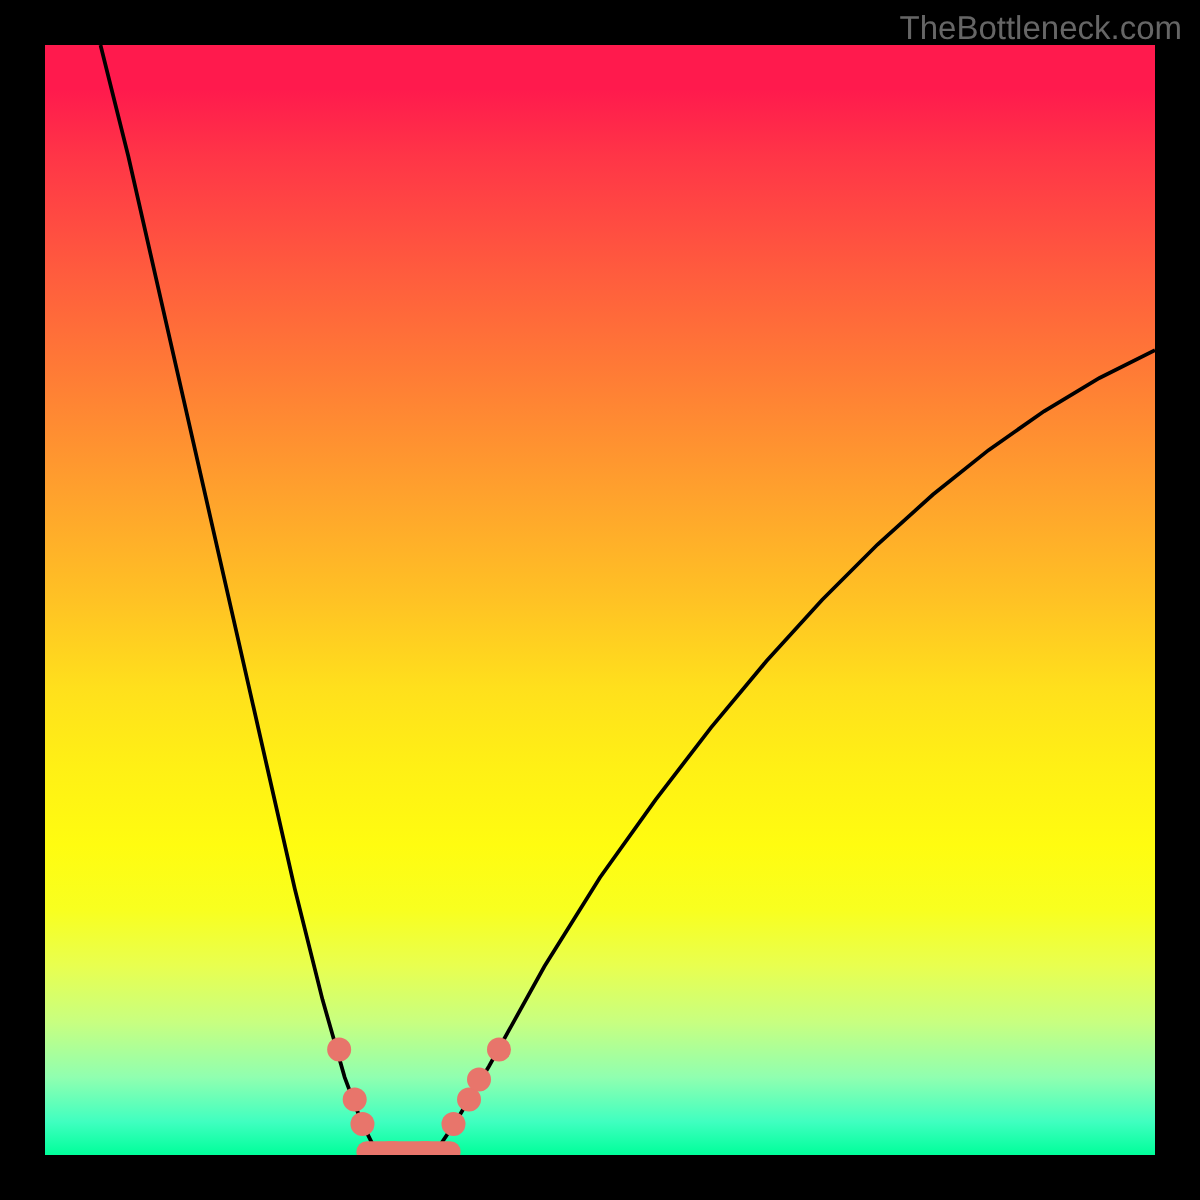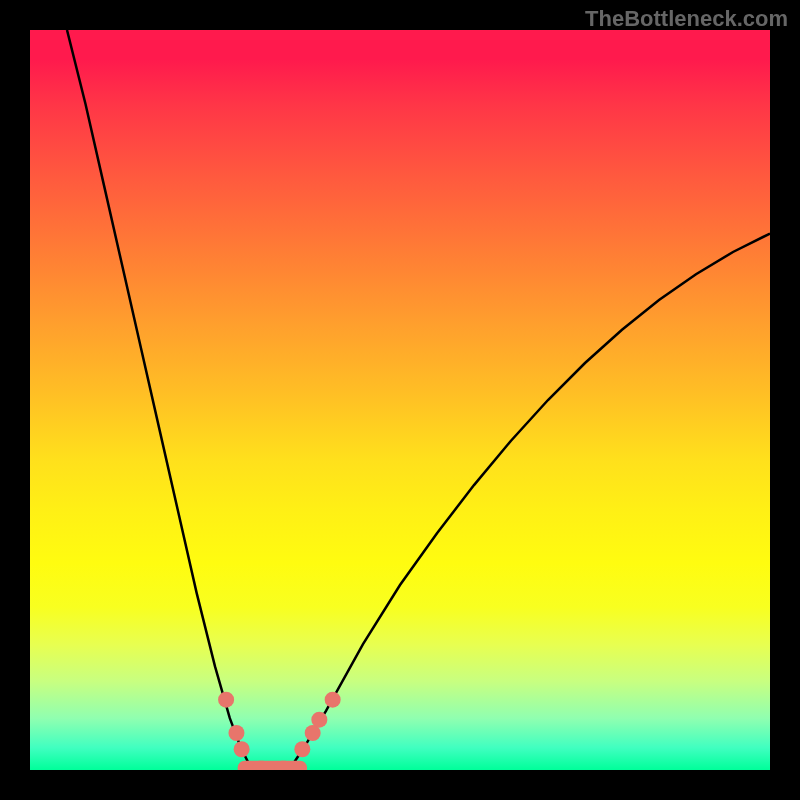--- a/index.html
+++ b/index.html
@@ -10,21 +10,21 @@
     background: #000;
     position: relative;
     font-family: Arial, sans-serif;
   }
   .watermark {
     position: absolute;
     top: 6px;
     right: 12px;
     color: #666;
     font-size: 22px;
-    font-weight: 700;
+    font-weight: 400;
     z-index: 10;
   }
   .plot-area {
     position: absolute;
     left: 30px;
     top: 30px;
     width: 740px;
     height: 740px;
     overflow: hidden;
   }

